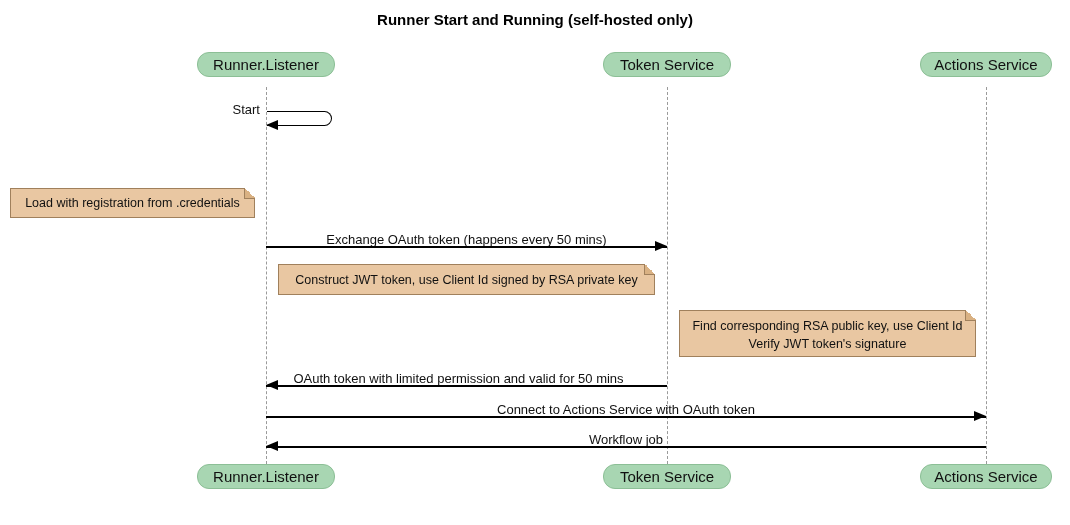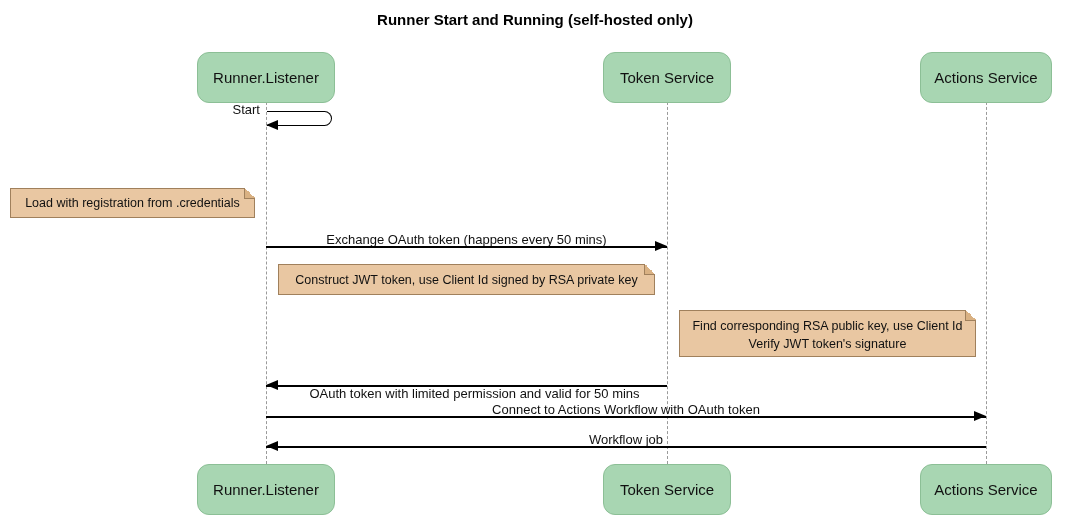--- a/index.html
+++ b/index.html
@@ -5,21 +5,21 @@
   html,body{margin:0;padding:0;background:#fff;}
   #diagram{
     position:relative;width:1070px;height:525px;background:#fff;overflow:hidden;
     font-family:"Liberation Sans",sans-serif;color:#111;
   }
   .title{
     position:absolute;top:11px;left:0;width:100%;text-align:center;
     font-size:15px;font-weight:bold;color:#000;
   }
   .pbox{
-    position:absolute;height:51px;border-radius:12px;
+    position:absolute;height:25px;border-radius:12px;
     background:var(--participant-fill,#a8d6b2);
     border:1px solid var(--participant-border,#8cbf96);
     display:flex;align-items:center;justify-content:center;
     font-size:15px;color:#111;box-sizing:border-box;
   }
   .lifeline{
     position:absolute;width:0;border-left:1px dashed var(--lifeline-color,#9a9a9a);
   }
   .mline{
     position:absolute;height:1.5px;background:var(--message-color,#000);
@@ -100,25 +100,25 @@
     <span class="fold"></span>
     <span>Construct JWT token, use Client Id signed by RSA private key</span>
   </div>
 
   <div class="note multiline" style="left:679px;top:310px;width:297px;height:47px;text-align:center;">
     <span class="fold"></span>
     <span class="noteline">Find corresponding RSA public key, use Client Id</span>
     <span class="noteline">Verify JWT token's signature</span>
   </div>
 
-  <div class="mlabel" style="left:274px;top:372px;width:401px;margin-top:15px;">OAuth token with limited permission and valid for 50 mins</div>
+  <div class="mlabel" style="left:258px;top:372px;width:401px;">OAuth token with limited permission and valid for 50 mins</div>
   <div class="mline" style="left:266px;top:385px;width:401px;"></div>
   <div class="ah ah-l" style="left:266px;top:380px;"></div>
 
-  <div class="mlabel" style="left:266px;top:403px;width:720px;">Connect to Actions Workflow with OAuth token</div>
+  <div class="mlabel" style="left:266px;top:403px;width:720px;">Connect to Actions Service with OAuth token</div>
   <div class="mline" style="left:266px;top:416px;width:720px;"></div>
   <div class="ah ah-r" style="left:974px;top:411px;"></div>
 
   <div class="mlabel" style="left:266px;top:433px;width:720px;">Workflow job</div>
   <div class="mline" style="left:266px;top:446px;width:720px;"></div>
   <div class="ah ah-l" style="left:266px;top:441px;"></div>
 
 </div>
 
 </body></html>

